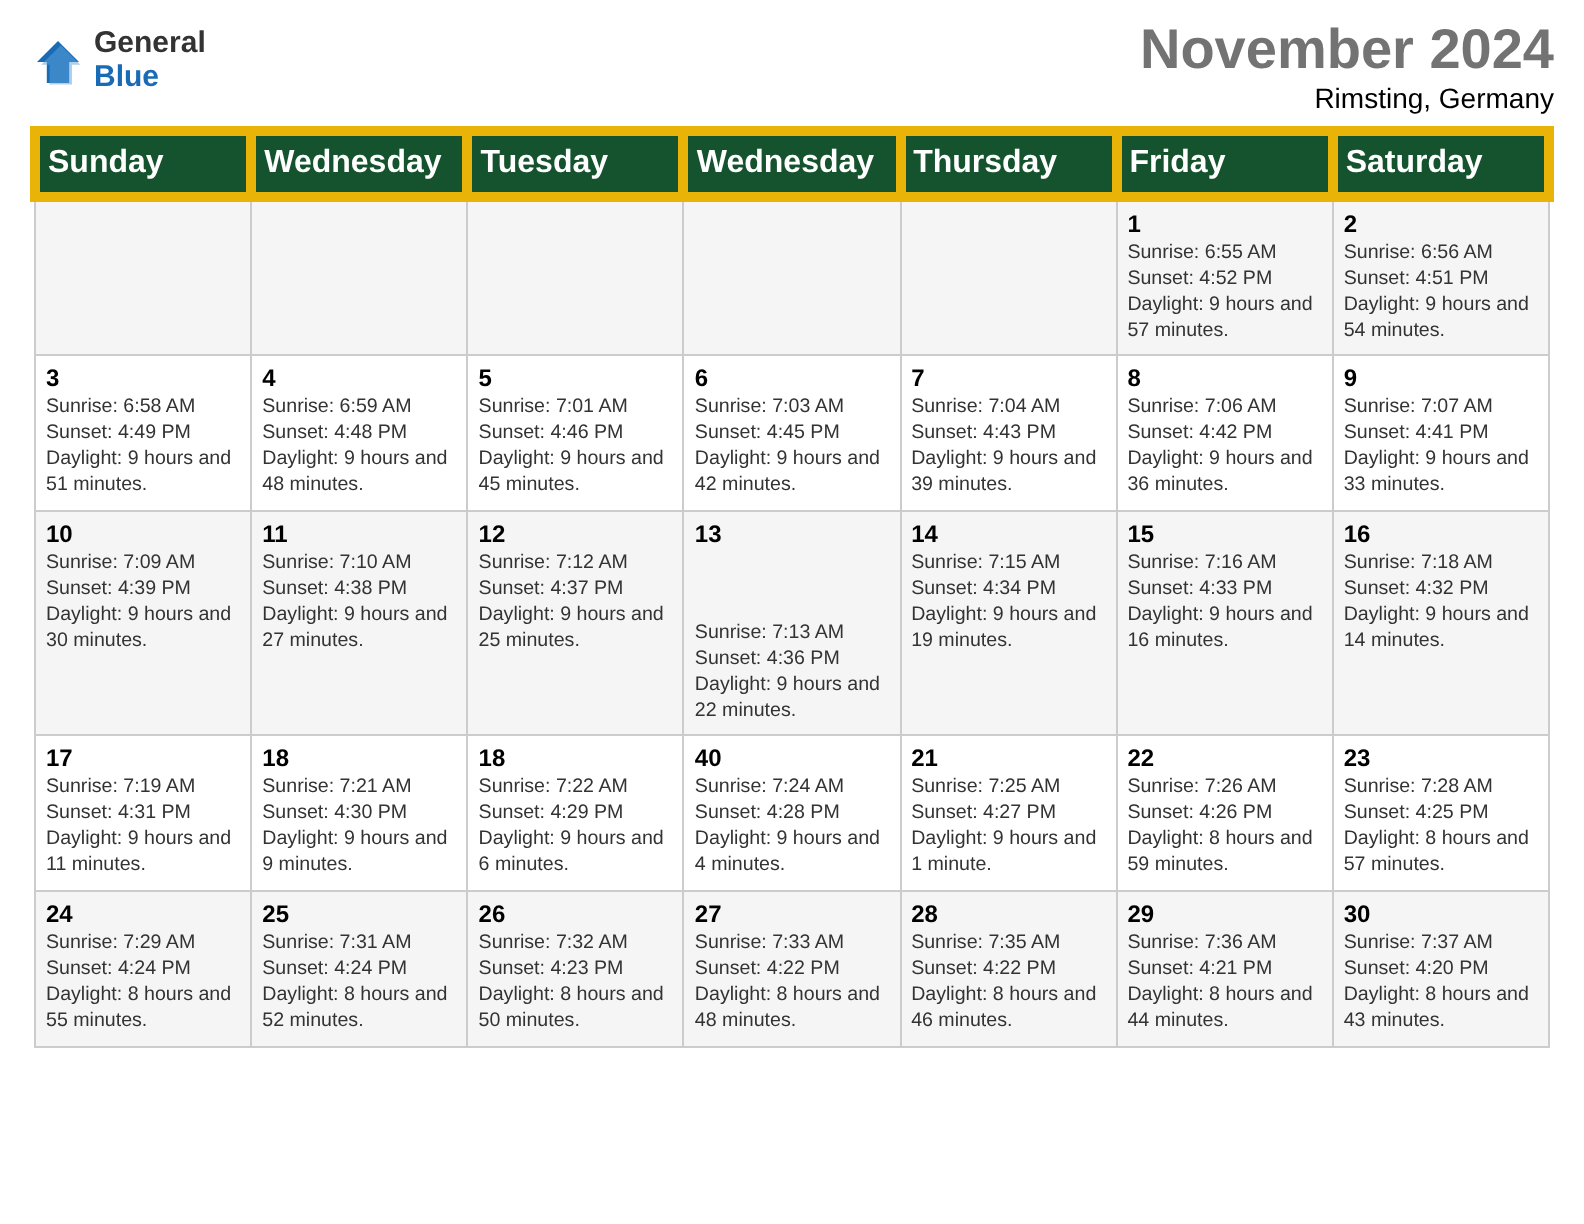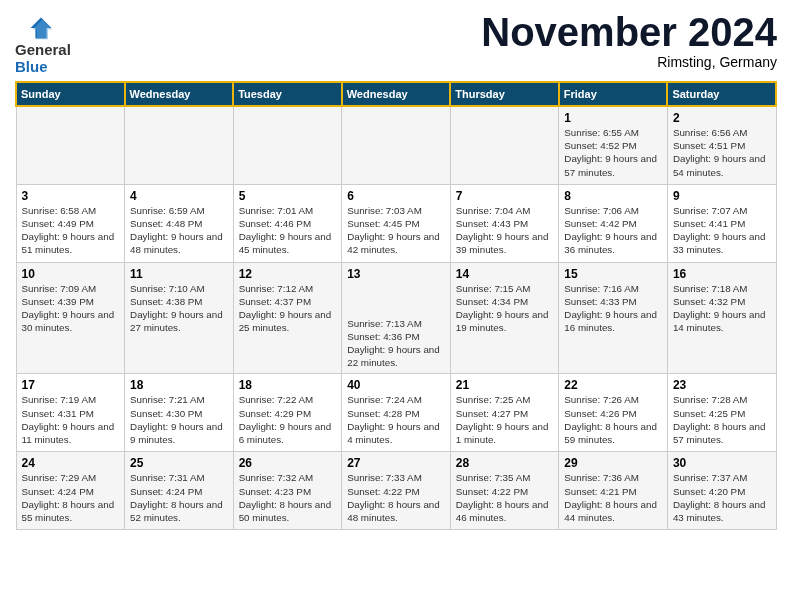--- a/index.html
+++ b/index.html
@@ -17,21 +17,20 @@
     .header-row {
       display: flex;
       align-items: flex-start;
       justify-content: space-between;
       margin-bottom: 6px;
     }
     .logo {
       display: flex;
       align-items: center;
       margin-top: 4px;
-      flex-direction: column;
     }
     .logo-text {
       display: flex;
       flex-direction: column;
       line-height: 1.1;
     }
     .logo-general {
       font-size: 15px;
       font-weight: bold;
       color: #333;
@@ -43,42 +42,42 @@
     }
     .logo-icon {
       width: 28px;
       height: 28px;
       margin-right: 4px;
     }
     .title-block {
       text-align: right;
     }
     .month-title {
-      font-size: 40px;
-      font-weight: bold;
-      color: #0f172a;
+      font-size: 28px;
+      font-weight: bold;
+      color: #737373;
       line-height: 1.1;
     }
     .location {
       font-size: 14px;
       color: #000000;
     }
     .calendar {
       width: 100%;
       border-collapse: collapse;
       font-size: 10.5px;
     }
     .calendar thead tr th {
-      background: #0c4a6e;
+      background: #14532d;
       color: #fff;
       padding: 5px 4px;
       text-align: left;
-      font-size: 11px;
-      font-weight: bold;
-      border: 2px solid #eab308;
+      font-size: 16px;
+      font-weight: bold;
+      border: 5px solid #eab308;
     }
     .calendar tbody tr td {
       border: 1px solid #ccc;
       vertical-align: top;
       padding: 4px 5px;
       width: calc(100% / 7);
       height: 78px;
     }
     .calendar tbody tr:nth-child(odd) td {
       background: #f5f5f5;

